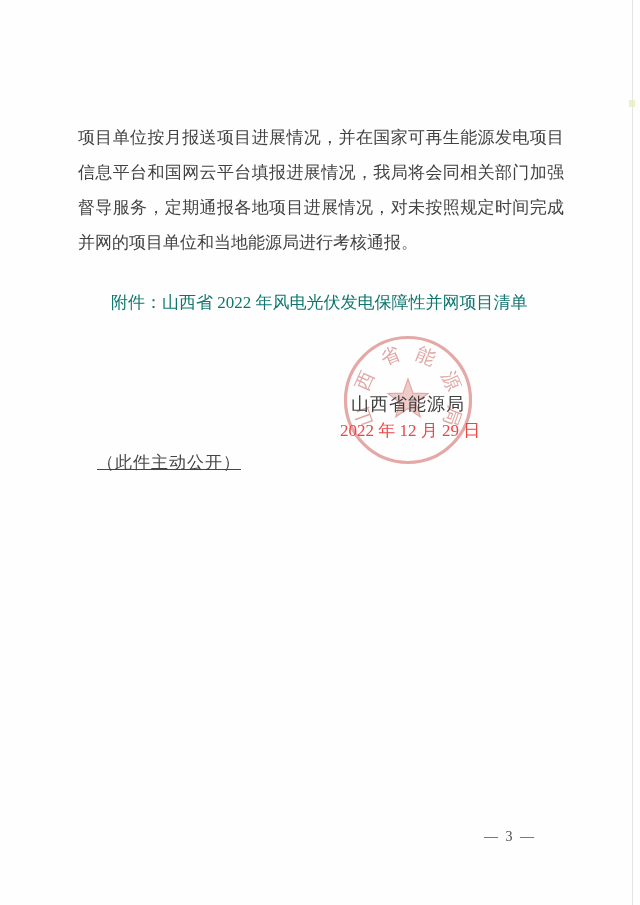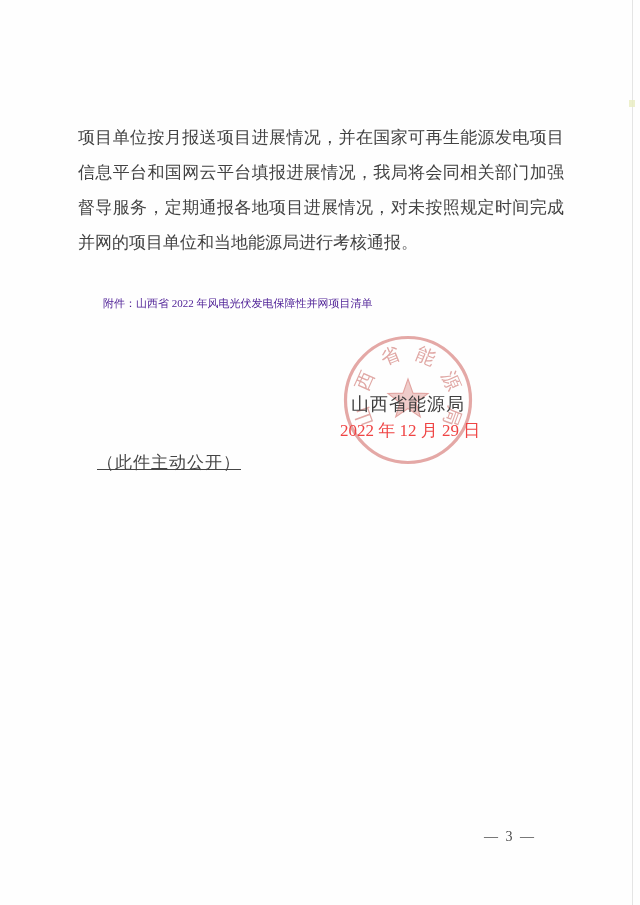--- a/index.html
+++ b/index.html
@@ -32,25 +32,25 @@
     left: 78px; top: 120px;
     width: 486px;
     font-size: 17px;
     line-height: 35px;
     text-align: justify;
     text-justify: inter-character;
     color: #424242;
   }
   .attachment-line {
     position: absolute;
-    left: 103px; top: 288px;
+    left: 111px; top: 288px;
     width: 480px;
-    font-size: 11px;
+    font-size: 17px;
     line-height: 30px;
-    color: #4c1d95;
+    color: #0f766e;
     white-space: nowrap;
   }
   .seal {
     position: absolute;
     left: 340px; top: 332px;
     width: 136px; height: 136px;
     filter: blur(0.4px);
     opacity: 0.92;
   }
   .issuer-name {

